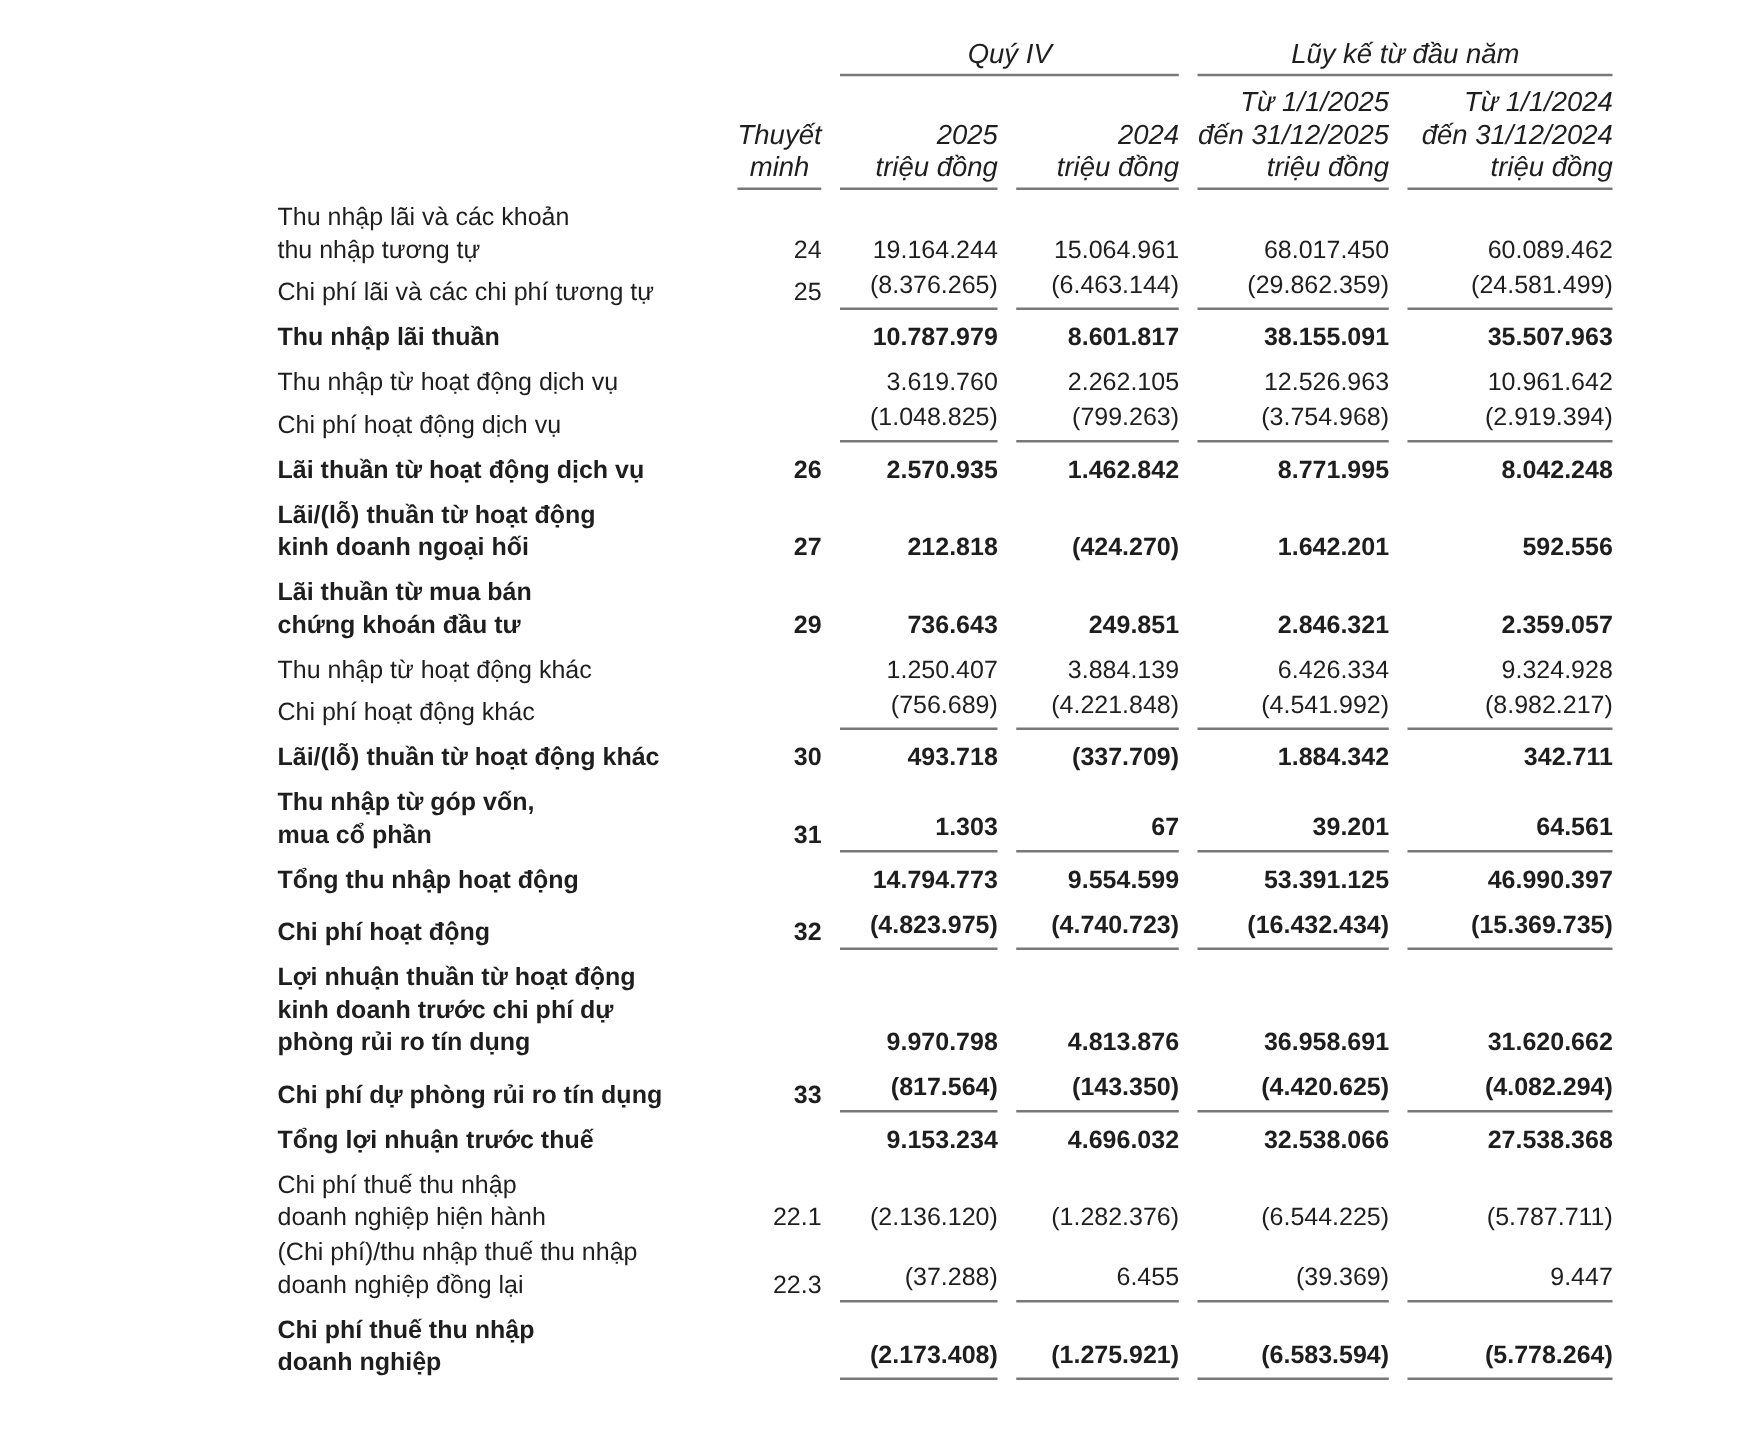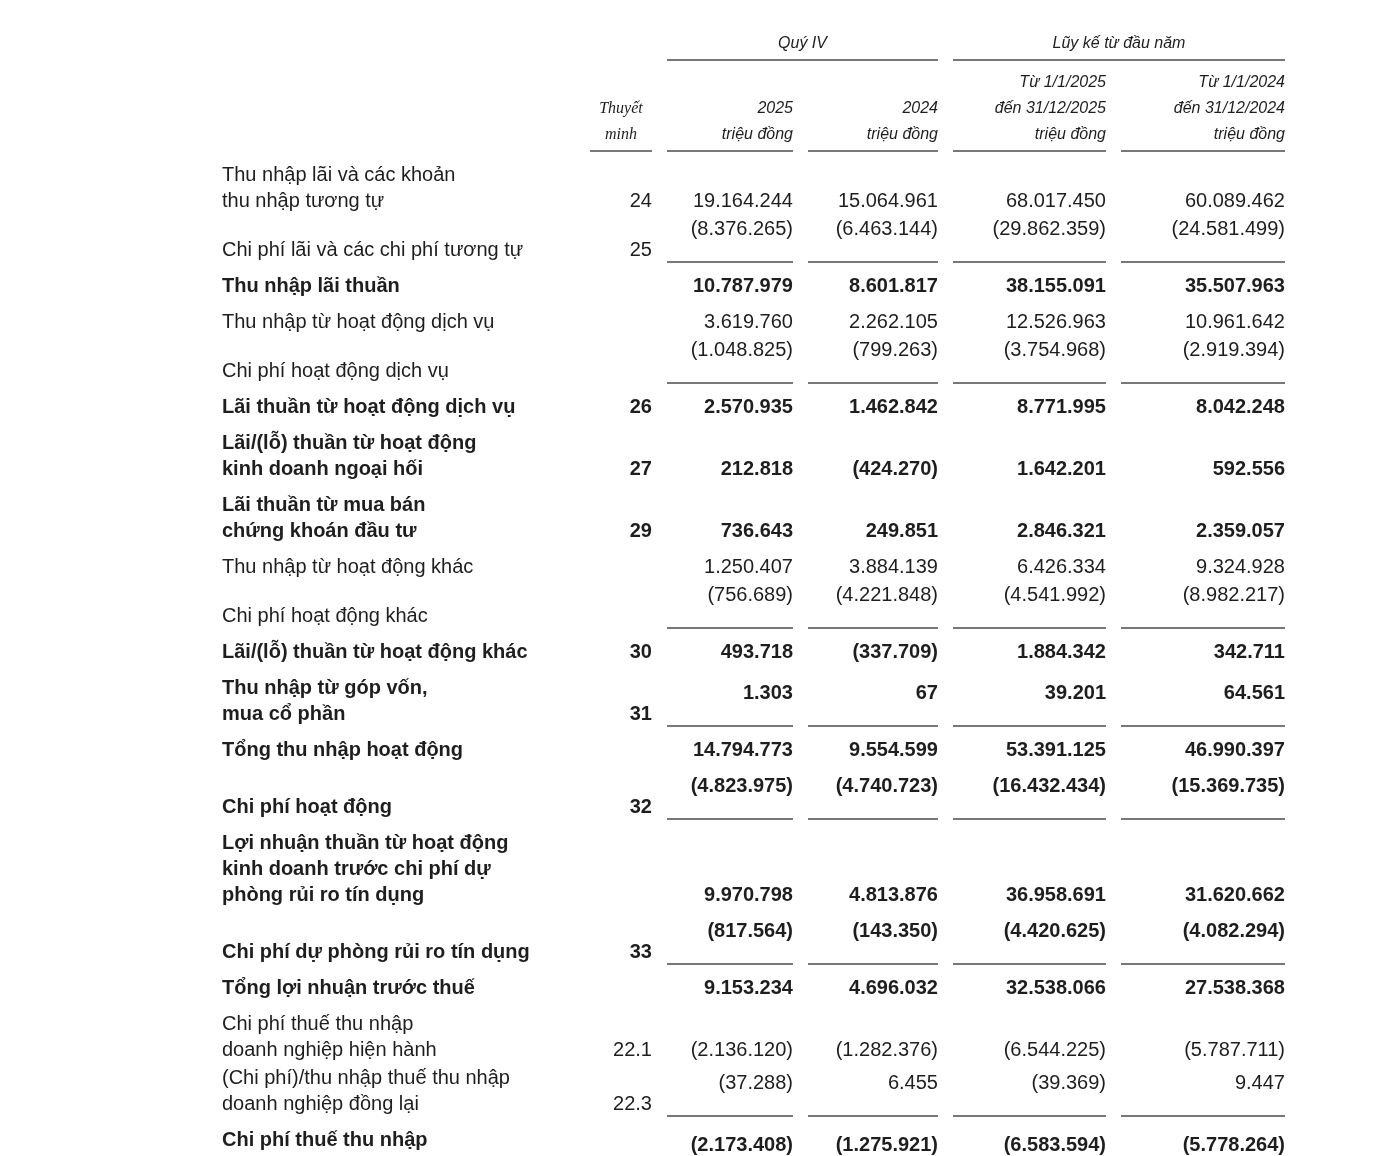--- a/index.html
+++ b/index.html
@@ -21,42 +21,42 @@
   col.c-label { width: 353px; }
   col.c-note  { width: 62px; }
   col.c-n1    { width: 126px; }
   col.c-n2    { width: 130px; }
   col.c-n3    { width: 153px; }
   col.c-n4    { width: 164px; }
 
   thead th {
     font-weight: normal;
     font-style: italic;
-    font-size: 16px;
+    font-size: 22px;
     line-height: 26px;
     vertical-align: bottom;
     white-space: pre-line;
     padding: 0 0 3px 0;
   }
   th.group   { text-align: center; border-bottom: 2px solid #787878; }
-  th.notehead{ text-align: center; border-bottom: 2px solid #787878; padding-top: 8px; font-family: Liberation Serif, serif; }
+  th.notehead{ text-align: center; border-bottom: 2px solid #787878; padding-top: 8px; }
   th.colhead { text-align: right;  border-bottom: 2px solid #787878; padding-top: 8px; }
 
   tbody td {
     font-size: 20px;
     line-height: 26px;
     vertical-align: bottom;
     padding: 1px 0 1px 0;
   }
   td.label { text-align: left; white-space: pre-line; margin-left: 32px; }
   td.note  { text-align: right; }
   td.num   { text-align: right; }
 
   tr.bold td { font-weight: bold; }
-  tr.rule td.num { border-bottom: 2px solid #787878; padding-bottom: 20px; }
+  tr.rule td.num { border-bottom: 2px solid #787878; padding-bottom: 5px; }
   tr.gap  td { padding-top: 9px; }
 </style>
 </head>
 <body>
 
 <div class="sheet">
   <table class="fin">
     <colgroup>
       <col class="c-label">
         <col class="c-note">

